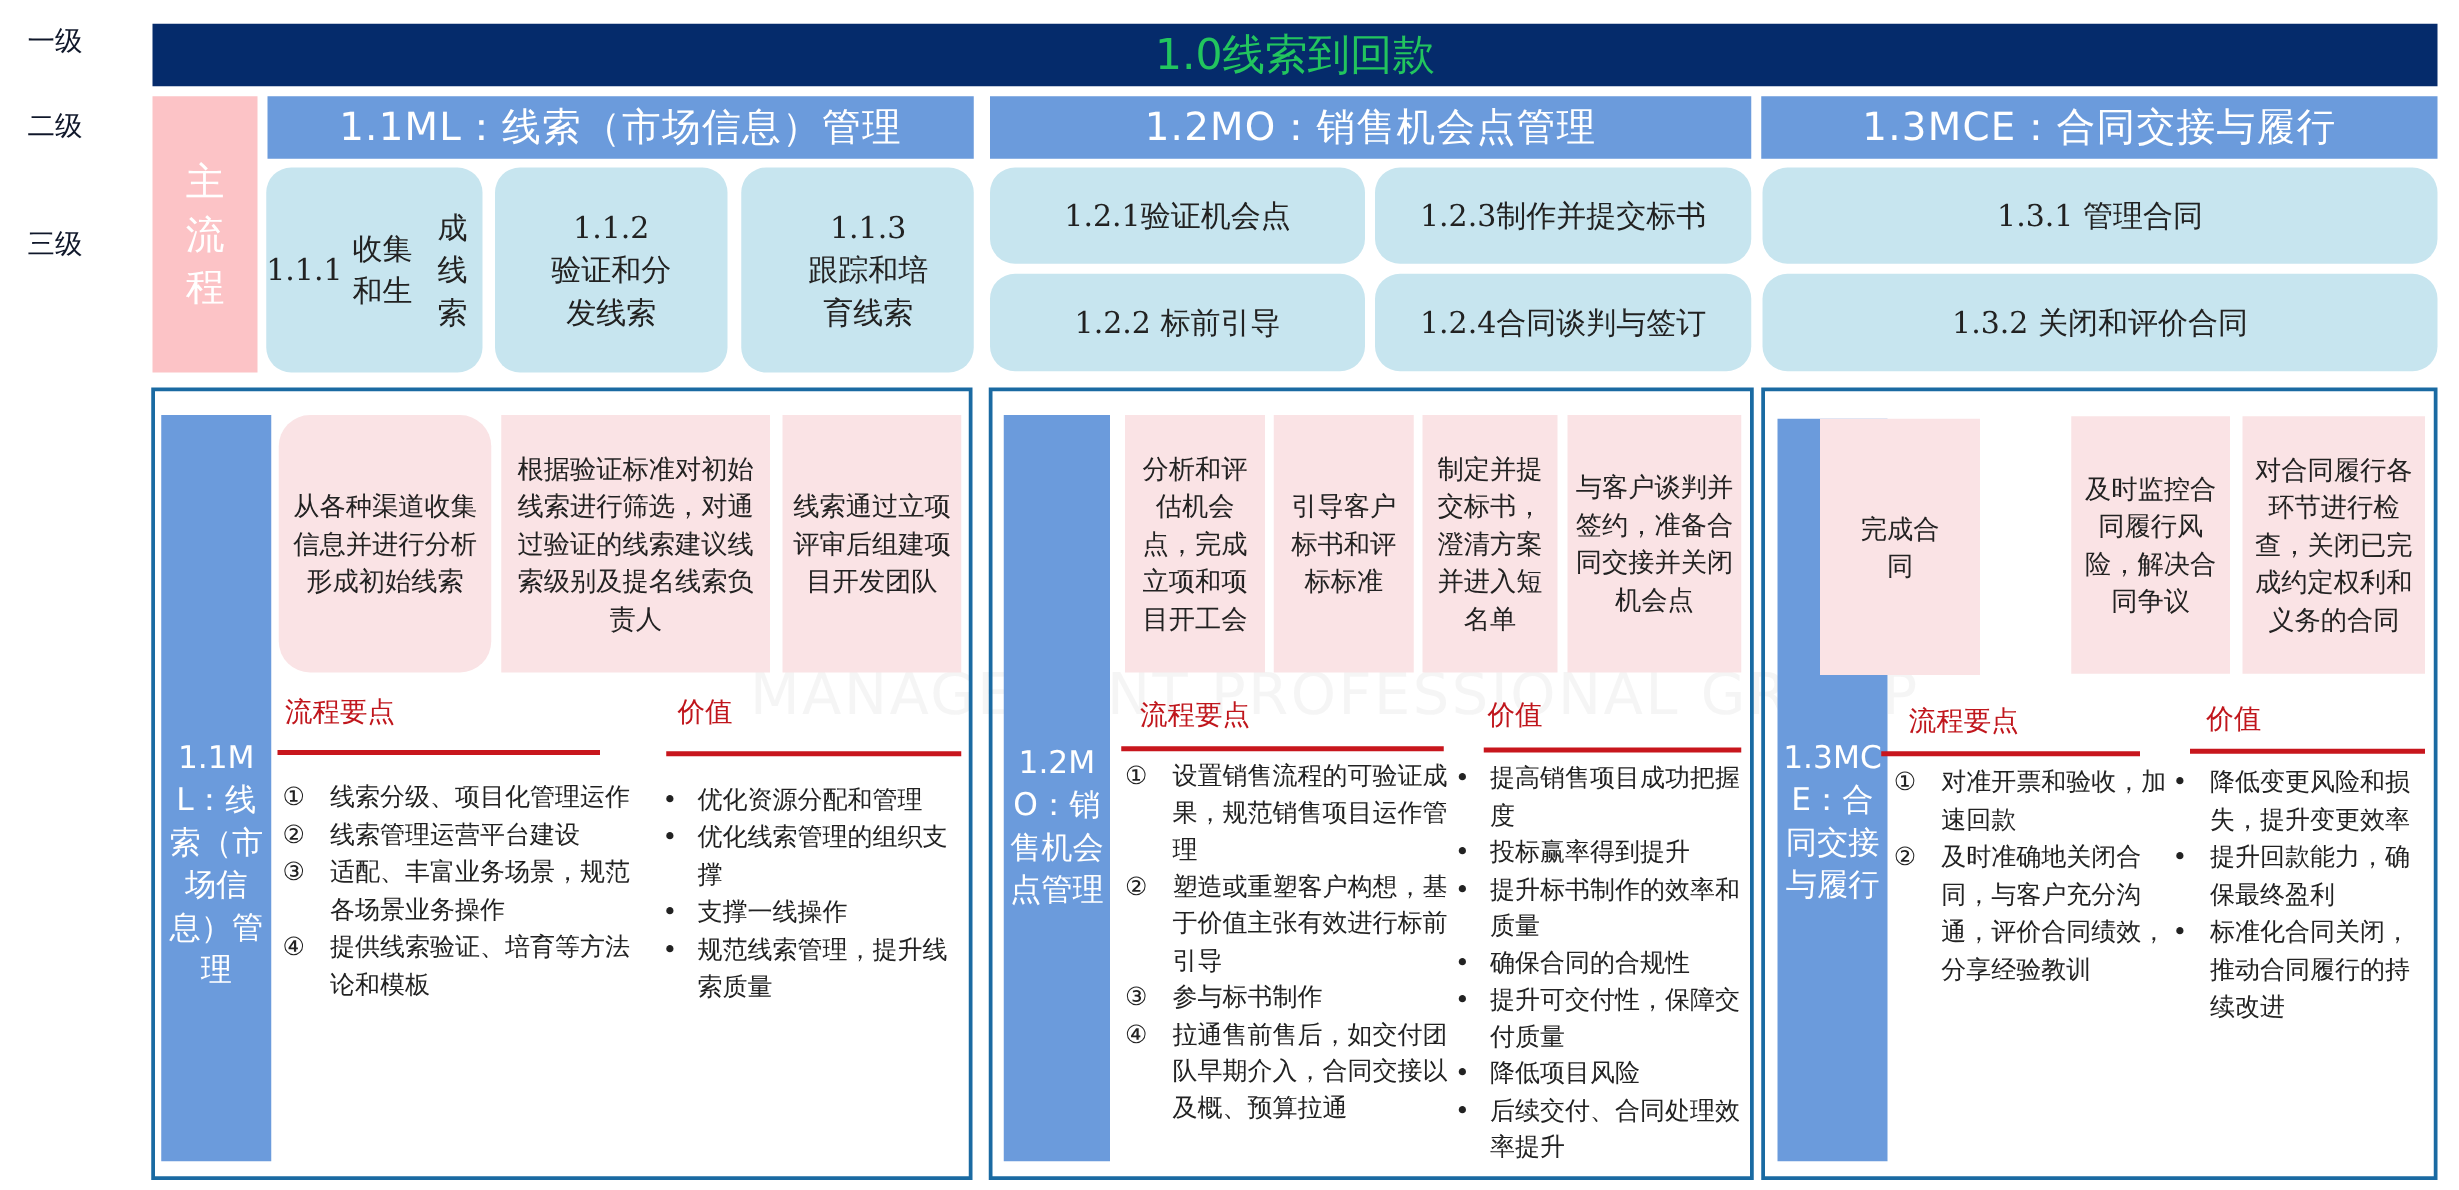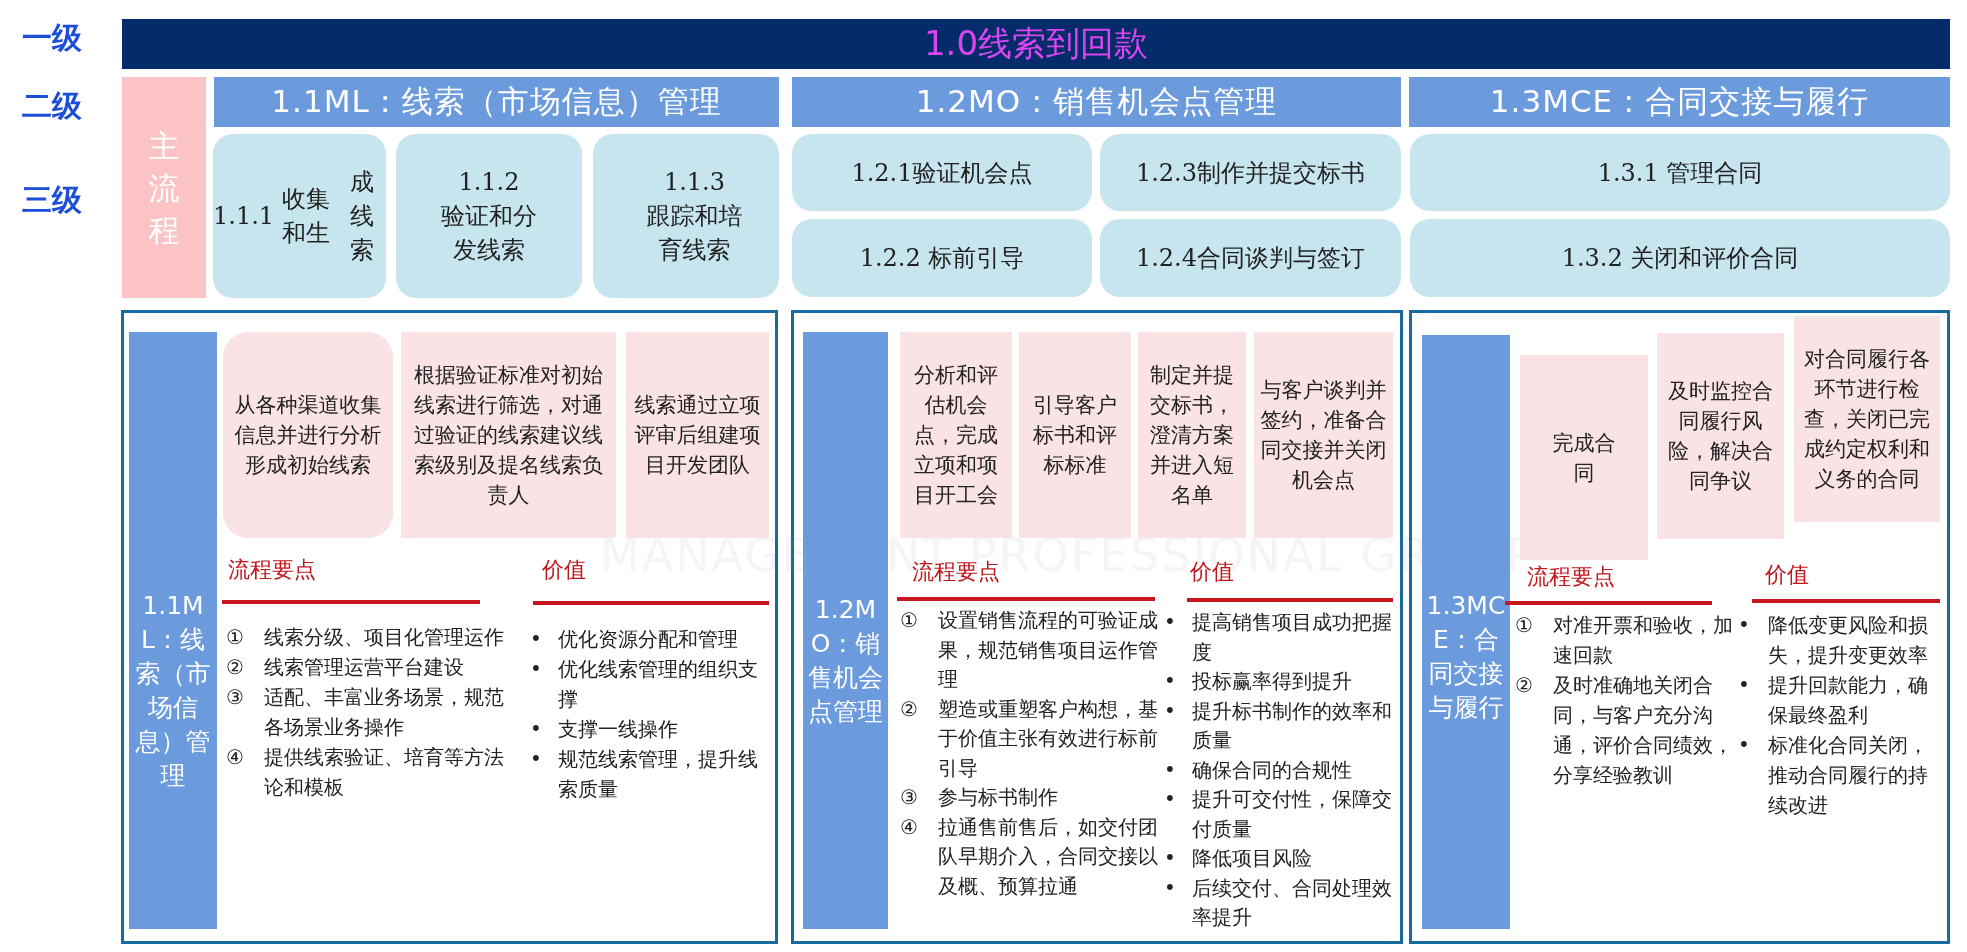--- a/index.html
+++ b/index.html
@@ -1,23 +1,23 @@
 <!DOCTYPE html>
 <html><head>
 <meta charset="utf-8">
 <style>
   * { box-sizing: border-box; margin: 0; padding: 0; }
   html, body { width: 1967px; height: 952px; background: #ffffff; overflow: hidden; }
   body { position: relative; font-family: "DejaVu Serif", "Liberation Serif", serif; color: #1a1a1a; }
   .abs { position: absolute; }
   .center { display: flex; align-items: center; justify-content: center; text-align: center; }
 
-  .level-label { font-size: 30px; color: #1d4ed8; font-weight: bold; left: 22px; width: 80px; }
-
-  .l1-bar { left: 122px; top: 19px; width: 1828px; height: 50px; background: #052b6b; color: #d946ef; font-size: 34px; font-family: "DejaVu Sans", sans-serif; }
+  .level-label { font-size: 22px; color: #0f172a; font-weight: normal; left: 22px; width: 80px; }
+
+  .l1-bar { left: 122px; top: 19px; width: 1828px; height: 50px; background: #052b6b; color: #22c55e; font-size: 34px; font-family: "DejaVu Sans", sans-serif; }
 
   .main-flow { left: 122px; top: 77px; width: 84px; height: 221px; background: #fcc3c6; color: #fff; font-size: 31px; line-height: 42px; flex-direction: column; }
 
   .l2-bar { top: 77px; height: 50px; background: #6b9bdc; color: #fff; font-size: 31px; font-family: "DejaVu Sans", sans-serif; letter-spacing: 1px; }
 
   .l3-card { background: #c7e5ef; border-radius: 20px; color: #222; font-size: 24px; line-height: 34px; }
 
   .panel { top: 310px; height: 634px; border: 3px solid #1a6aa2; background: transparent; }
   .panel-side { background: #6b9bdc; color: #fff; font-size: 25px; line-height: 34px; font-family: "DejaVu Sans", sans-serif; padding: 0 2px; text-align: center; word-break: break-all; }
   .task-card { background: #fae3e5; color: #222; font-size: 21px; line-height: 30px; padding: 4px 6px; }
@@ -219,27 +219,27 @@
   <div class="item">
       <span class="mark" style="width:28px;">•</span>
       <span class="txt">后续交付、合同处理效率提升</span>
     </div>
 </div>
 
 <div class="abs panel" style="left:1409px; width:541px;"></div>
 <div class="abs panel-side center" style="left:1422px; top:335px; width:88px; height:594px; padding-top:50px;">
   <span>1.3MCE：合同交接与履行</span>
 </div>
-<div class="abs task-card center" style="left:1520px; top:335px; width:128px; height:205px;margin-top:20px;">
+<div class="abs task-card center" style="left:1456px; top:335px; width:128px; height:205px;">
   <span style="display:block; width:70px;">完成合同</span>
 </div>
 <div class="abs task-card center" style="left:1657px; top:333px; width:127px; height:206px;">
   <span>及时监控合同履行风险，解决合同争议</span>
 </div>
-<div class="abs task-card center" style="left:1794px; top:316px; width:146px; height:206px;">
+<div class="abs task-card center" style="left:1794px; top:333px; width:146px; height:206px;">
   <span>对合同履行各环节进行检查，关闭已完成约定权利和义务的合同</span>
 </div>
 <div class="abs sec-title" style="left:1527px; top:562px;">流程要点</div>
 <div class="abs red-line" style="left:1505px; top:601px; width:207px;"></div>
 <div class="abs sec-title" style="left:1765px; top:560px;">价值</div>
 <div class="abs red-line" style="left:1752px; top:599px; width:188px;"></div>
 
 <div class="abs list" style="left:1515px; top:610px; width:220px;">
   <div class="item">
       <span class="mark">①</span>

